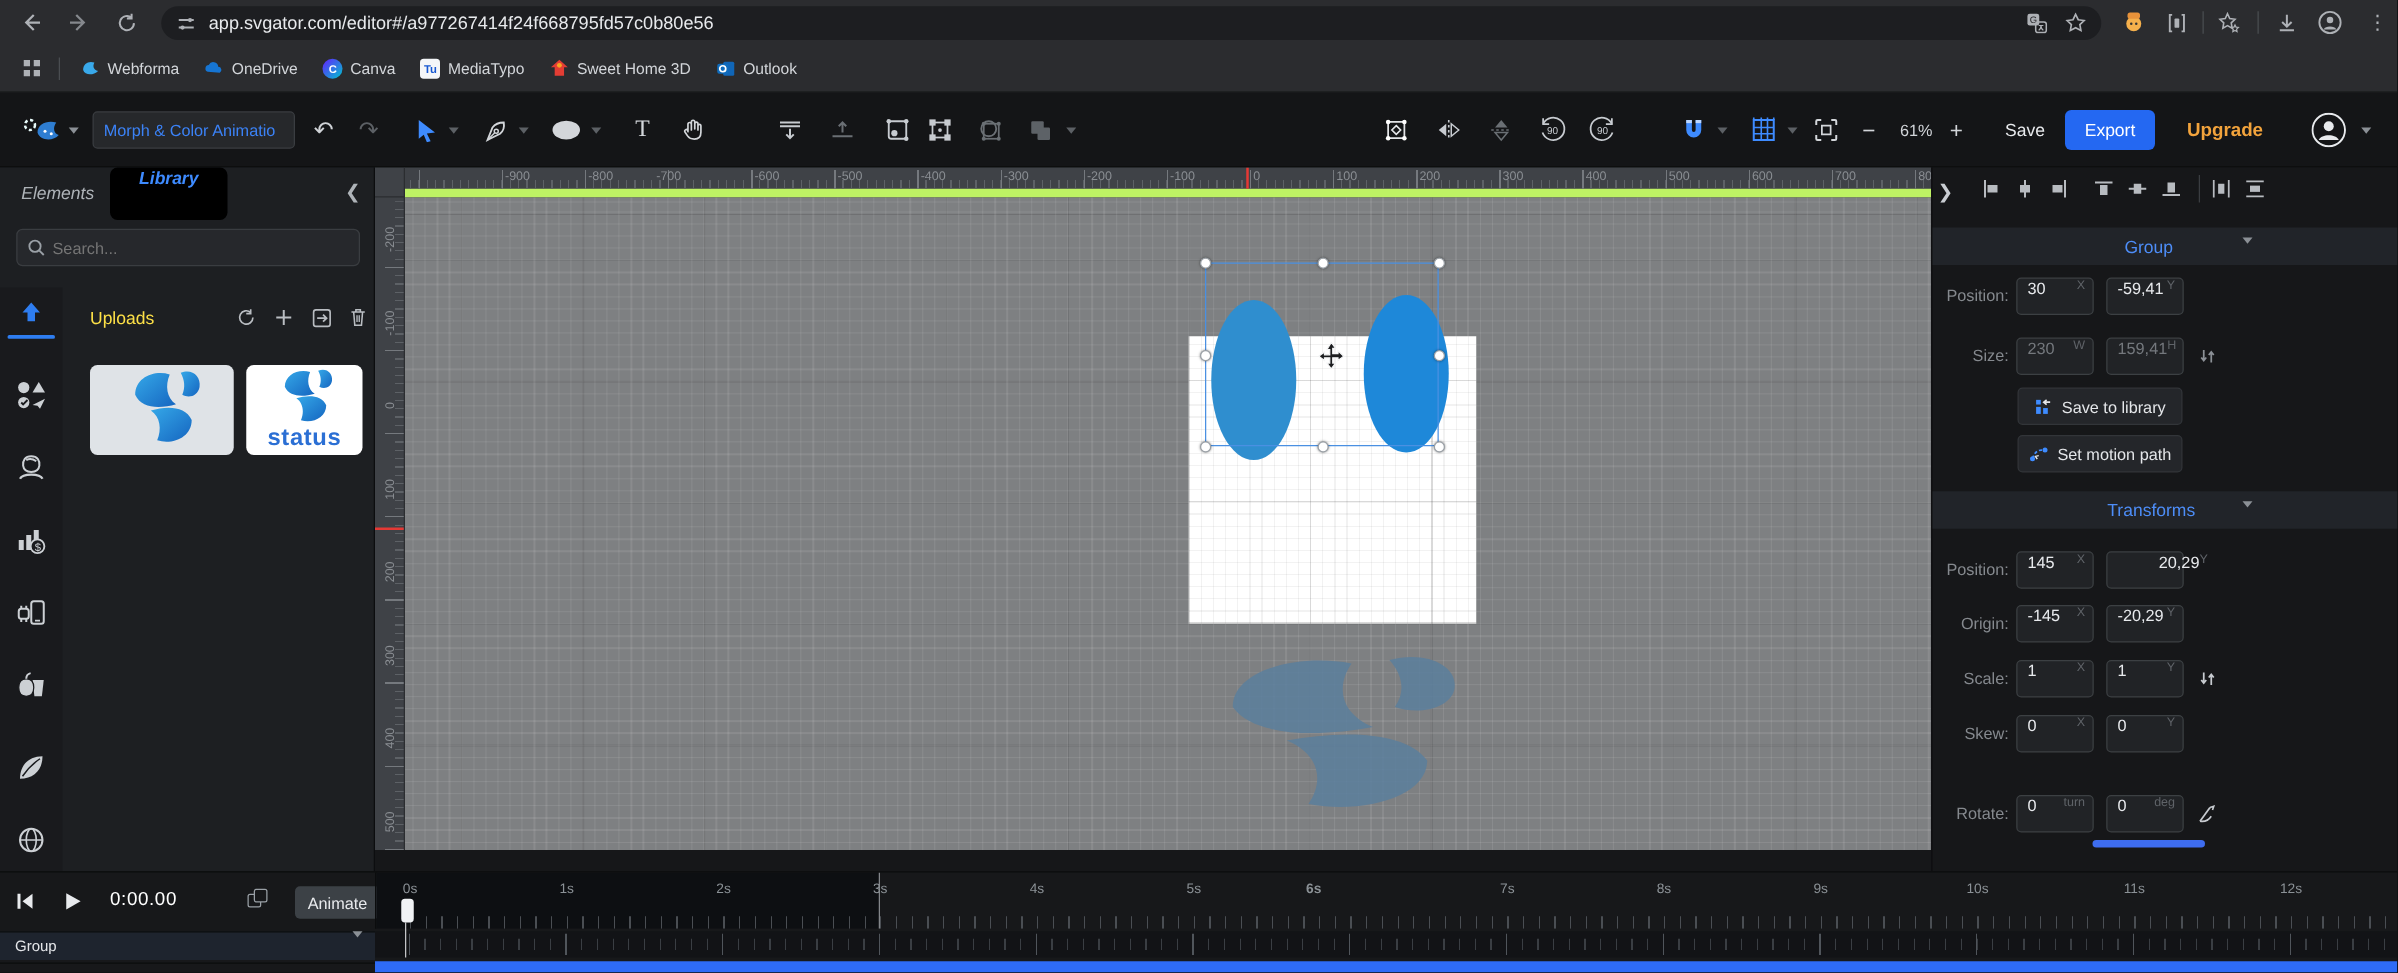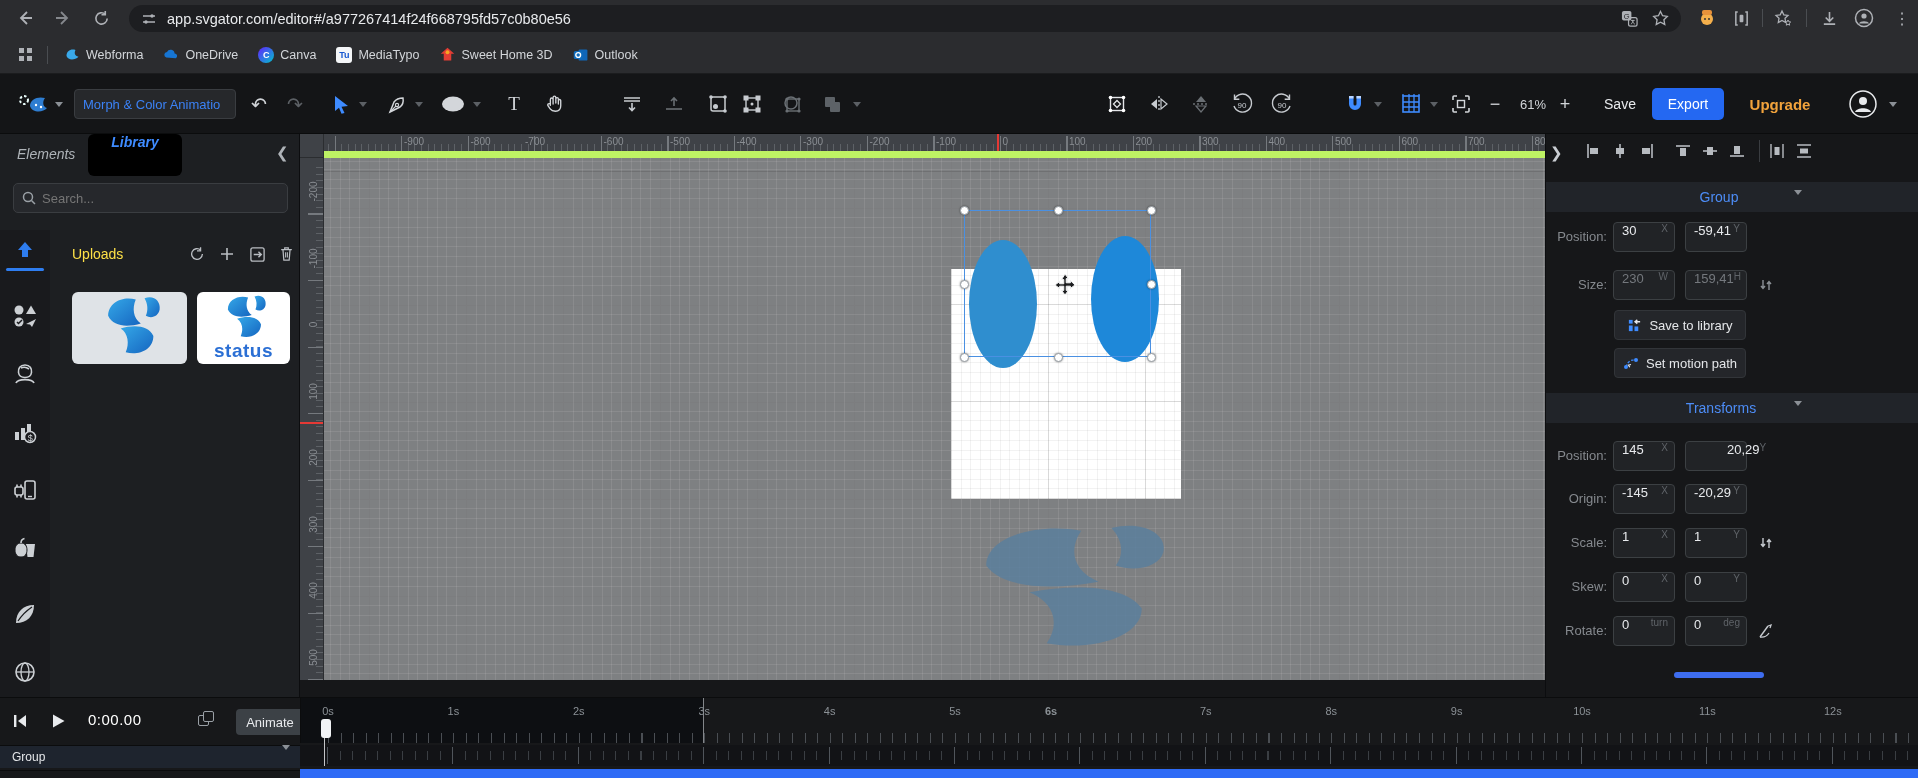--- a/index.html
+++ b/index.html
@@ -819,21 +819,21 @@
       <div class="pinput" style="left:67px;">
           <span class="val">0</span>
           <span class="unit">X</span>
         </div>
       <div class="pinput" style="left:139px;">
           <span class="val">0</span>
           <span class="unit">Y</span>
         </div>
     </div>
 
-    <div class="prow" style="top:482px;padding-left:18px;">
+    <div class="prow" style="top:502px;padding-left:18px;">
       <span class="plabel" style="left:auto;width:120px;right:312px;">Rotate:</span>
       <div class="pinput" style="left:67px;">
           <span class="val">0</span>
           <span class="unit">turn</span>
         </div>
       <div class="pinput" style="left:139px;">
           <span class="val">0</span>
           <span class="unit">deg</span>
         </div>
       <span class="abs ic" style="left:212px;top:7px;">

